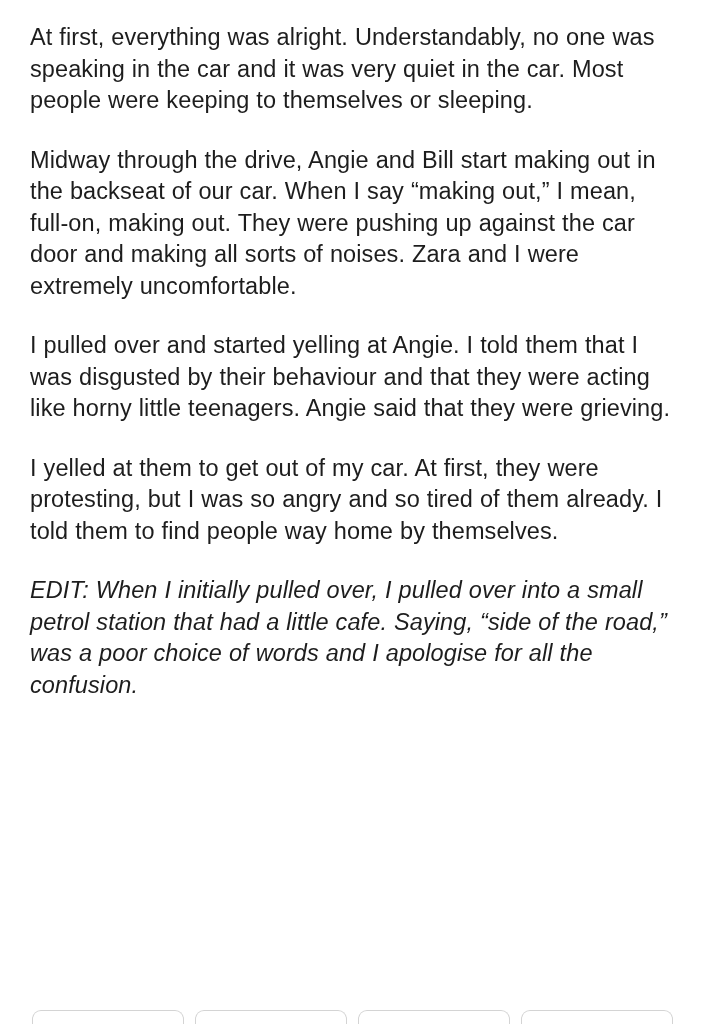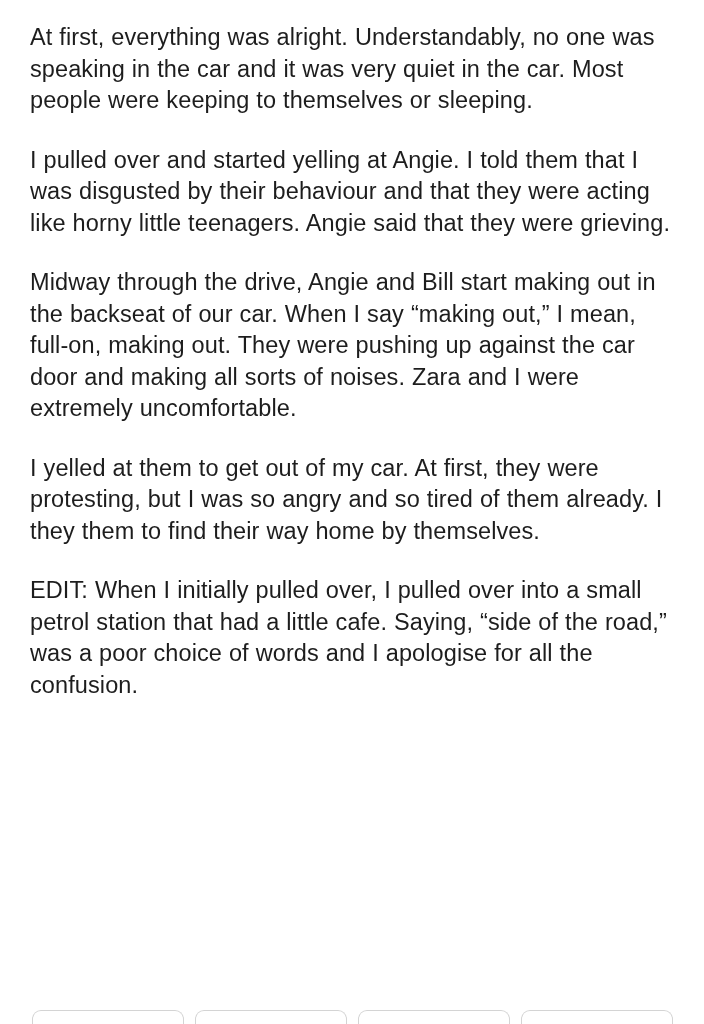--- a/index.html
+++ b/index.html
@@ -25,20 +25,21 @@
   .para {
     font-size: 23.5px;
     line-height: 31.5px;
     letter-spacing: 0.1px;
     color: #1d1d1d;
     margin: 0 0 28px 0;
     word-spacing: 0.3px;
   }
   .para:last-of-type {
     margin-bottom: 0;
+    font-style: italic;
   }
   .bottom-strip {
     position: absolute;
     left: 0;
     right: 0;
     bottom: 0;
     height: 22px;
     background: #ffffff;
     display: flex;
     justify-content: space-around;
@@ -54,23 +55,23 @@
     border-radius: 9px 9px 0 0;
     background: #ffffff;
   }
 </style>
 </head>
 <body>
 
 <div class="page">
 
   <p class="para">At first, everything was alright. Understandably, no one was speaking in the car and it was very quiet in the car. Most people were keeping to themselves or sleeping.</p>
+  <p class="para">Midway through the drive, Angie and Bill start making out in the backseat of our car. When I say “making out,” I mean, full-on, making out. They were pushing up against the car door and making all sorts of noises. Zara and I were extremely uncomfortable.</p>
   <p class="para">I pulled over and started yelling at Angie. I told them that I was disgusted by their behaviour and that they were acting like horny little teenagers. Angie said that they were grieving.</p>
-  <p class="para">Midway through the drive, Angie and Bill start making out in the backseat of our car. When I say “making out,” I mean, full-on, making out. They were pushing up against the car door and making all sorts of noises. Zara and I were extremely uncomfortable.</p>
-  <p class="para">I yelled at them to get out of my car. At first, they were protesting, but I was so angry and so tired of them already. I they them to find their way home by themselves.</p>
+  <p class="para">I yelled at them to get out of my car. At first, they were protesting, but I was so angry and so tired of them already. I told them to find people way home by themselves.</p>
   <p class="para">EDIT: When I initially pulled over, I pulled over into a small petrol station that had a little cafe. Saying, “side of the road,” was a poor choice of words and I apologise for all the confusion.</p>
 
   <div class="bottom-strip">
     <div class="pill"></div>
     <div class="pill"></div>
     <div class="pill"></div>
     <div class="pill"></div>
   </div>
 
 </div>

